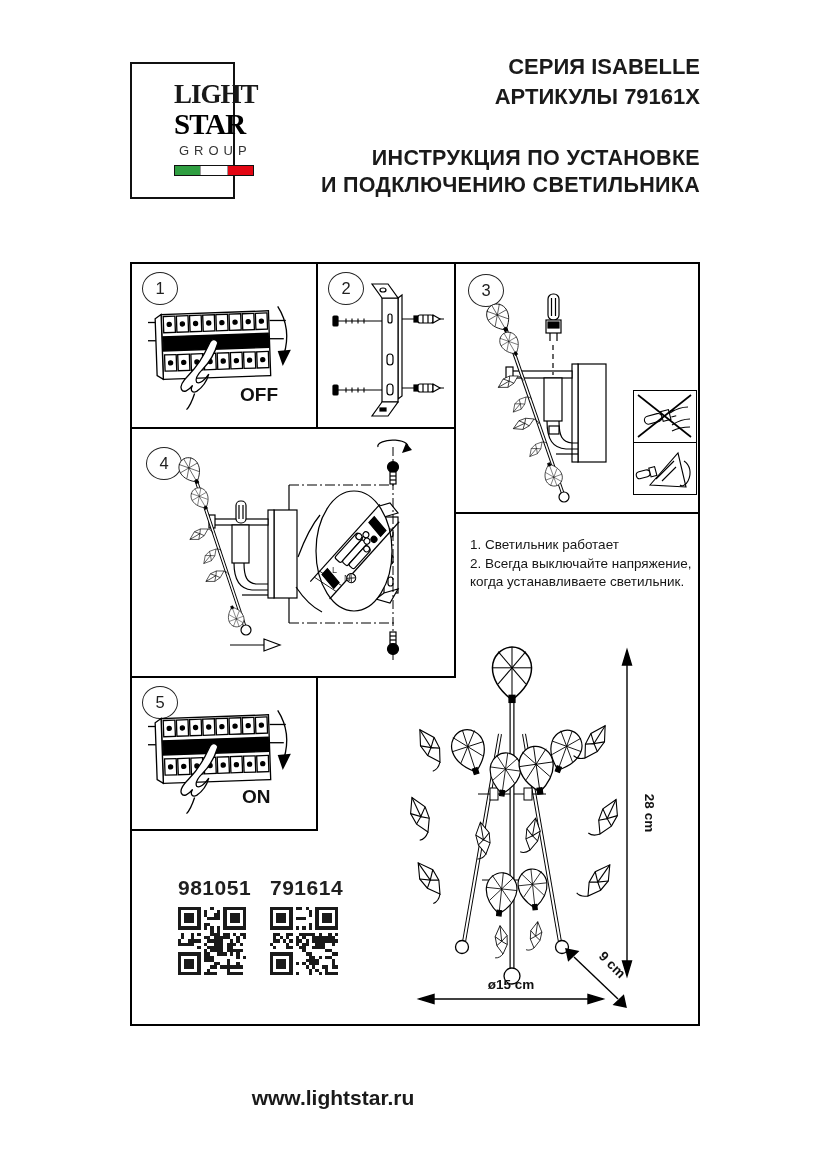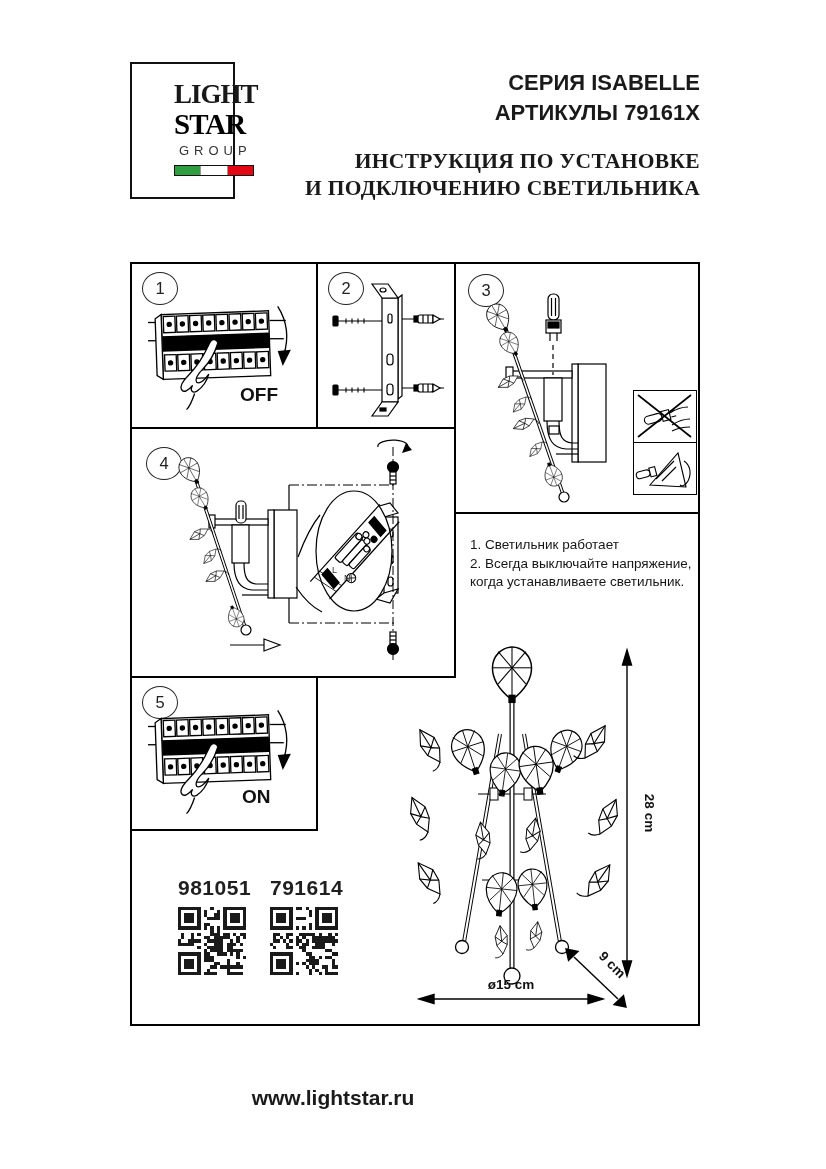--- a/index.html
+++ b/index.html
@@ -18,23 +18,23 @@
   .logo-light{font-family:"Liberation Serif","DejaVu Serif",serif;font-weight:bold;
     font-size:27px;line-height:28px;margin-top:16px;letter-spacing:-1px;color:#181818;}
   .logo-star{font-family:"Liberation Serif","DejaVu Serif",serif;font-weight:bold;
     font-size:29px;line-height:32px;letter-spacing:-1px;color:#000000;}
   .logo-group{font-size:13px;line-height:14px;letter-spacing:5px;margin-top:4px;
     margin-left:5px;color:#333;}
   .logo-flag{width:78px;height:9px;margin:7px auto 0;border:1px solid #111;
     display:flex;box-sizing:content-box;}
   .logo-flag span{flex:1;height:100%;}
   .logo-flag .fw{border-left:1px solid #999;border-right:1px solid #999;}
-  .header-text{right:126px;top:68px;text-align:right;}
+  .header-text{right:126px;top:52px;text-align:right;}
   .hdr-line{font-size:22px;line-height:30px;font-weight:bold;color:#1a1a1a;}
-  .hdr-instr{margin-top:20px;font-family:Liberation Serif, serif;}
+  .hdr-instr{margin-top:33px;}
   .hdr-instr .hdr-line{font-size:21.5px;line-height:27px;letter-spacing:0.3px;}
   
   .board{
     left:130px;top:262px;width:570px;height:764px;border:2px solid #000;
     box-sizing:border-box;background:#fff;
   }
   .vline,.hline{background:#000;position:absolute;}
   .vline{width:2px;}
   .hline{height:2px;}
   .panel{position:absolute;}

